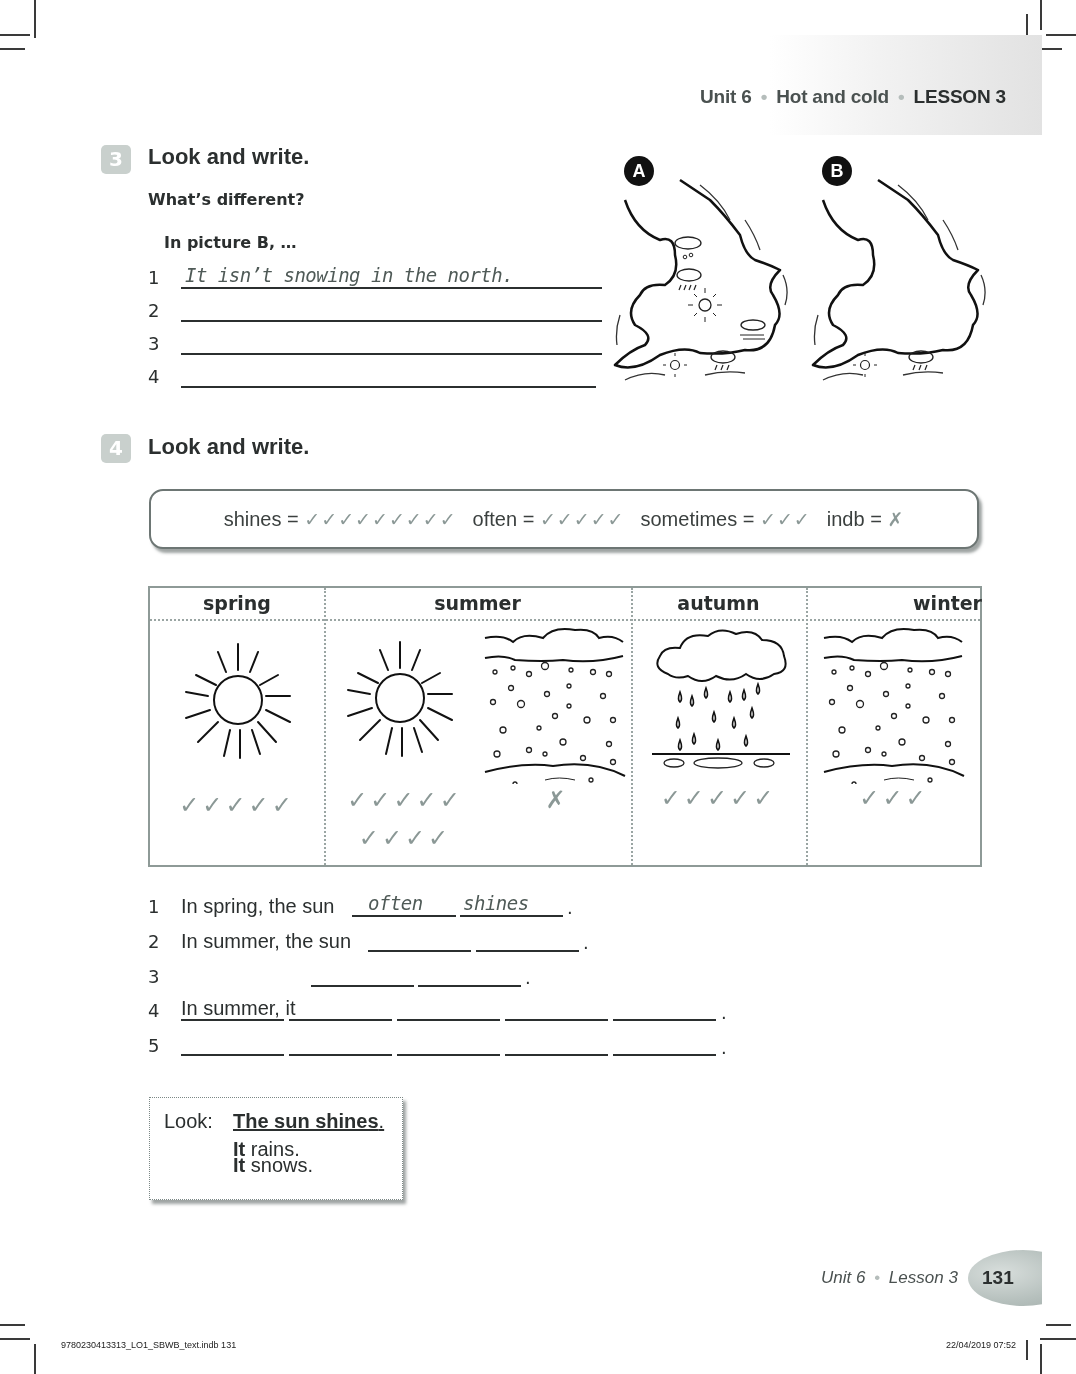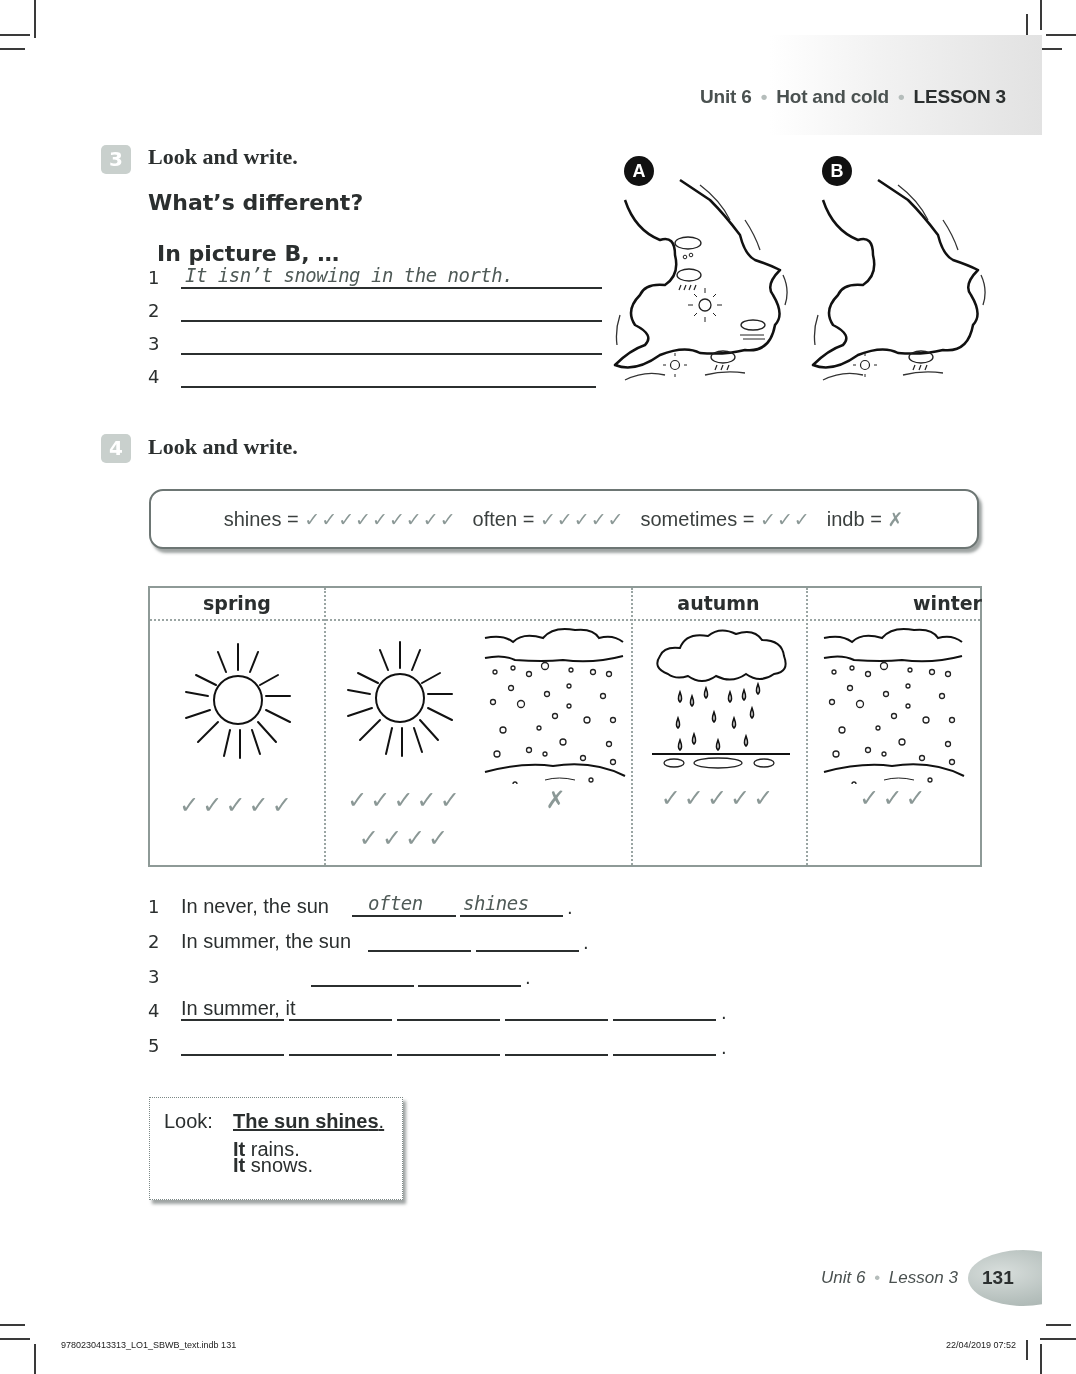--- a/index.html
+++ b/index.html
@@ -23,23 +23,23 @@
   .header-text .lesson { color: #2b2f2f; }
 
   
   .badge {
     position: absolute; width: 30px; height: 29px; border-radius: 5px;
     background: #c9d0cd; color: #ffffff; font-weight: bold; font-size: 20px;
     text-align: center; line-height: 29px; font-family: "DejaVu Sans", sans-serif;
   }
   .section-title {
     position: absolute; font-weight: bold; font-size: 22px; color: #2b2f2f;
-    font-family: Liberation Serif, serif;
-  }
-  .sub-title { position: absolute; font-weight: bold; font-size: 22px; color: #2b2f2f; }
+    font-family: Liberation Sans, sans-serif;
+  }
+  .sub-title { position: absolute; font-weight: bold; font-size: 16px; color: #2b2f2f; }
 
   .num { position: absolute; font-size: 18px; color: #2b2f2f; font-family: "DejaVu Sans", sans-serif; }
   .line { position: absolute; height: 2px; background: #2b2f2f; }
   .hand {
     position: absolute; font-family: "DejaVu Sans Mono", monospace; font-style: italic;
     font-size: 19px; color: #4f5a57; white-space: nowrap; letter-spacing: -0.5px;
   }
 
   
   .map { position: absolute; }
@@ -136,21 +136,21 @@
   <span>Unit 6</span>
   <span class="dot">•</span>
   <span>Hot and cold</span>
   <span class="dot">•</span>
   <span class="lesson">LESSON 3</span>
 </div>
 
 <div class="badge" style="left:101px;top:145px;">3</div>
 <div class="section-title" style="left:148px;top:144px;">Look and write.</div>
 <div class="sub-title" style="left:148px;top:190px;">What’s different?</div>
-<div class="sub-title" style="left:157px;top:233px;margin-top:8px;">In picture B, …</div>
+<div class="sub-title" style="left:164px;top:233px;">In picture B, …</div>
 
 <div class="num" style="left:148px;top:267px;">1</div>
 <div class="hand" style="left:185px;top:264px;">It isn’t snowing in the north.</div>
 <div class="line" style="left:181px;top:287px;width:421px;"></div>
 
 <div class="num" style="left:148px;top:300px;">2</div>
 <div class="line" style="left:181px;top:320px;width:421px;"></div>
 
 <div class="num" style="left:148px;top:333px;">3</div>
 <div class="line" style="left:181px;top:353px;width:421px;"></div>
@@ -213,20 +213,21 @@
   <span class="key-item"><span>indb</span> <span>=</span> <span class="ticks">✗</span></span>
 </div>
 
 <div class="season-table">
   <div class="head-row"></div>
   <div class="col-div" style="left:174px;"></div>
   <div class="col-div" style="left:481px;"></div>
   <div class="col-div" style="left:656px;"></div>
 
   <div class="head-label" style="left:0;width:174px;">spring</div>
+  <div class="head-label" style="left:174px;width:307px;">summer</div>
   <div class="head-label" style="left:481px;width:175px;">autumn</div>
   <div class="head-label" style="left:656px;width:176px;text-align:right;">winter</div>
 
   <svg class="pic" style="left:28px;top:42px;" width="120" height="140" viewBox="0 0 120 140">
     <circle cx="60" cy="70" r="24" fill="none" stroke="#111" stroke-width="2"></circle>
     <g stroke="#111" stroke-width="2" stroke-linecap="round">
       <line x1="60" y1="40" x2="60" y2="14"></line>
         <line x1="48" y1="42" x2="40" y2="22"></line>
         <line x1="72" y1="42" x2="80" y2="22"></line>
       <line x1="38" y1="55" x2="18" y2="45"></line>
@@ -360,21 +361,21 @@
       <circle cx="32" cy="160" r="2"></circle>
         <circle cx="108" cy="156" r="2"></circle>
     </g>
     <path d="M2 148 Q40 138 70 142 Q110 136 142 152" fill="none" stroke="#111" stroke-width="2"></path>
     <path d="M62 156 Q76 152 92 156" fill="none" stroke="#222" stroke-width="1"></path>
   </svg>
   <div class="tick-row" style="left:656px;width:176px;top:196px;">✓✓✓</div>
 </div>
 
 <div class="sent-num" style="left:148px;top:896px;">1</div>
-<div class="sent" style="left:181px;top:895px;">In never, the sun</div>
+<div class="sent" style="left:181px;top:895px;">In spring, the sun</div>
 <div class="hand" style="left:368px;top:892px;">often</div>
 <div class="blank" style="left:352px;top:915px;width:104px;"></div>
 <div class="hand" style="left:463px;top:892px;">shines</div>
 <div class="blank" style="left:460px;top:915px;width:103px;"></div>
 <div class="period" style="left:567px;top:897px;">.</div>
 
 <div class="sent-num" style="left:148px;top:931px;">2</div>
 <div class="sent" style="left:181px;top:930px;">In summer, the sun</div>
 <div class="blank" style="left:368px;top:950px;width:103px;"></div>
 <div class="blank" style="left:476px;top:950px;width:103px;"></div>

